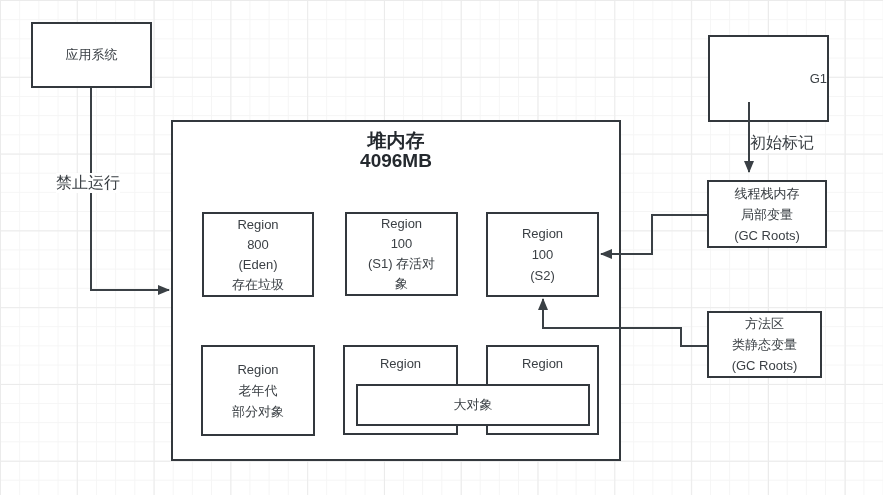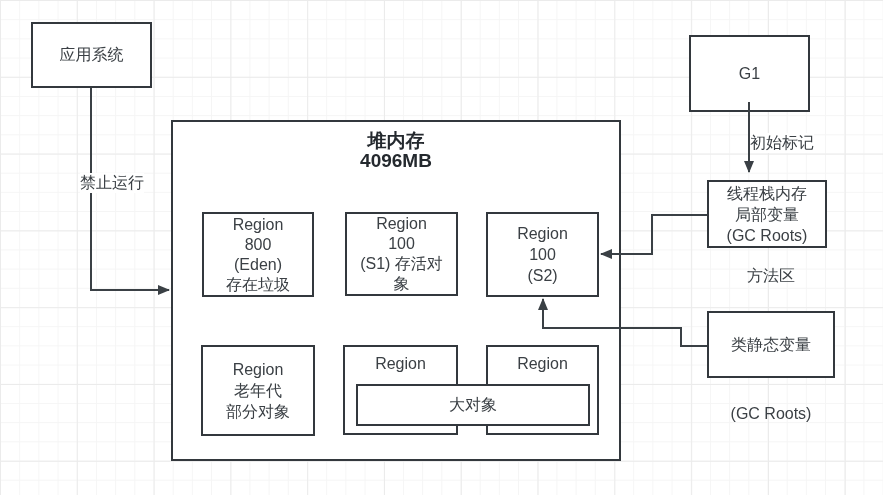--- a/index.html
+++ b/index.html
@@ -15,21 +15,21 @@
       linear-gradient(to bottom, #ebebeb 1px, transparent 1px),
       linear-gradient(to right, #f5f5f5 1px, transparent 1px),
       linear-gradient(to bottom, #f5f5f5 1px, transparent 1px);
     background-size: 76.8px 76.8px, 76.8px 76.8px, 19.2px 19.2px, 19.2px 19.2px;
   }
   .edges { position: absolute; left: 0; top: 0; width: 883px; height: 495px; pointer-events: none; z-index: 3; }
   .node {
     position: absolute; box-sizing: border-box;
     background: #ffffff; border: 2px solid #33383d;
     display: flex; flex-direction: column; justify-content: center; align-items: center;
-    text-align: center; color: #3b4045; font-size: 16px; line-height: 20px;
+    text-align: center; color: #3b4045; font-size: 13px; line-height: 20px;
     z-index: 1;
   }
   .node .ln { display: block; }
   .node.top-label { justify-content: flex-start; padding-top: 7px; }
   .heap { z-index: 0; }
   .heap-title {
     position: absolute; left: 171px; top: 131px; width: 450px;
     text-align: center; color: #24292e; font-weight: bold;
     font-size: 19px; line-height: 20px; z-index: 1;
   }
@@ -99,32 +99,32 @@
   </div>
 
   <div class="node top-label" style="left:486px; top:345px; width:113px; height:90px;">
     <span class="ln">Region</span>
   </div>
 
   <div class="node big-object" style="left:356px; top:384px; width:234px; height:42px;justify-content:center;">
     <span class="ln">大对象</span>
   </div>
 
-  <div class="node" style="left:689px; top:35px; width:121px; height:77px; line-height:22px;">
+  <div class="node" style="left:708px; top:35px; width:121px; height:87px; line-height:22px;align-items:flex-end;">
     <span class="ln">G1</span>
   </div>
 
   <div class="node" style="left:707px; top:180px; width:120px; height:68px; line-height:21px;">
     <span class="ln">线程栈内存</span>
     <span class="ln">局部变量</span>
     <span class="ln">(GC Roots)</span>
   </div>
 
-  <div class="node" style="left:707px; top:311px; width:128px; height:67px; line-height:21px;gap:48px;">
+  <div class="node" style="left:707px; top:311px; width:115px; height:67px; line-height:21px;">
     <span class="ln">方法区</span>
     <span class="ln">类静态变量</span>
     <span class="ln">(GC Roots)</span>
   </div>
 
-  <div class="edge-label" style="left:56px; top:173px;margin-left:24px;">禁止运行</div>
+  <div class="edge-label" style="left:56px; top:173px;">禁止运行</div>
   <div class="edge-label" style="left:750px; top:133px;">初始标记</div>
 
 </div>
 
 </body></html>

